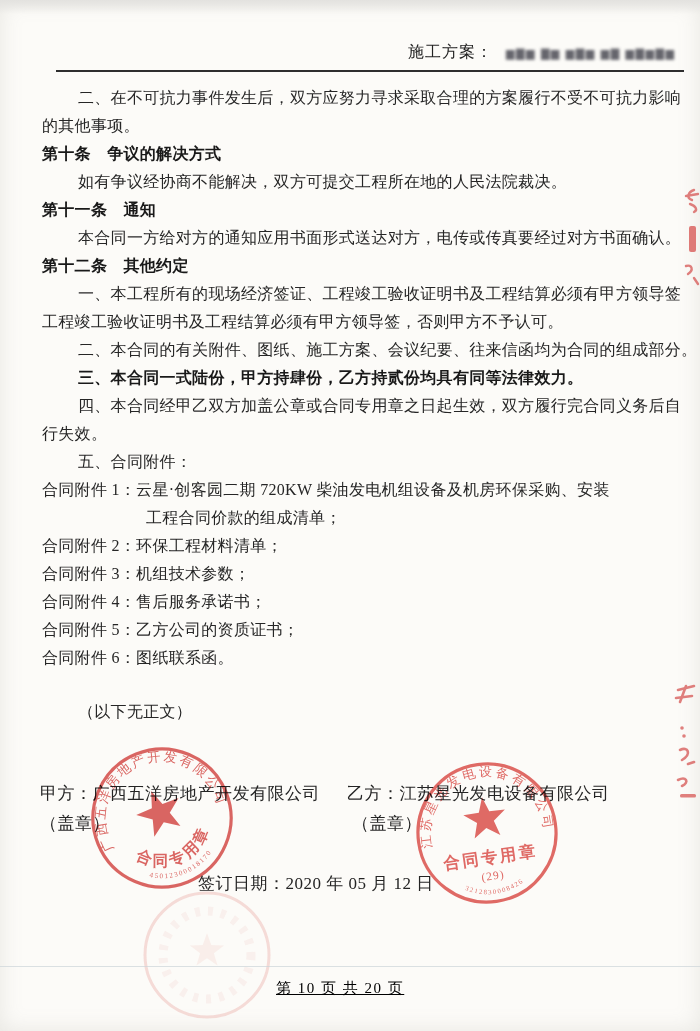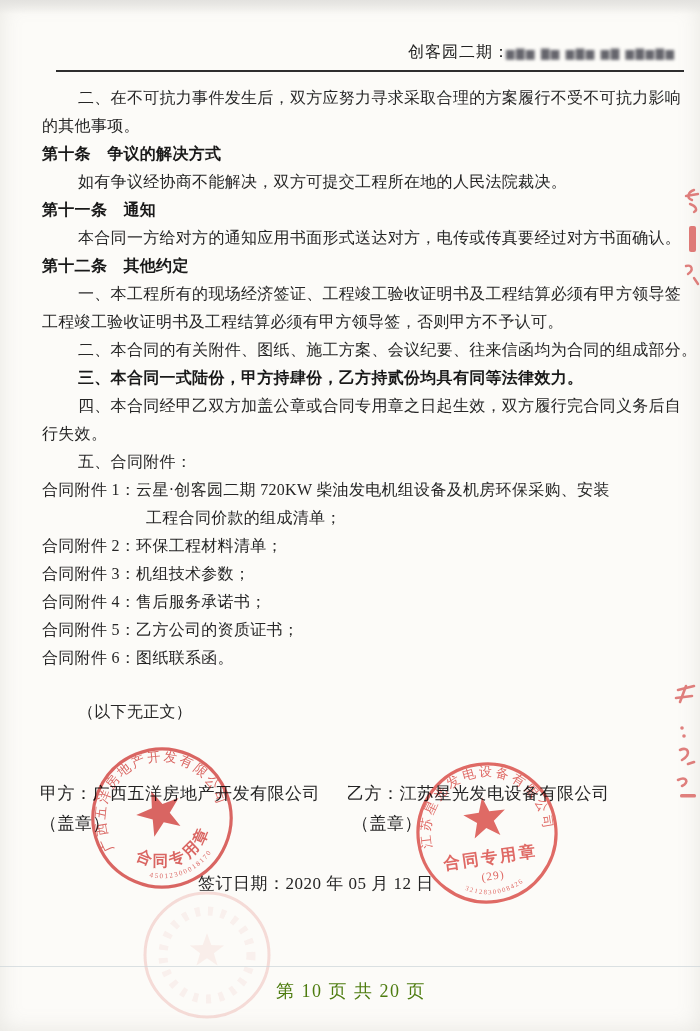--- a/index.html
+++ b/index.html
@@ -30,37 +30,37 @@
   .bold{font-weight:bold;color:#191919;}
   .gap{margin-top:26px;}
   
   .sig{position:absolute;font-size:17px;letter-spacing:.5px;white-space:nowrap;color:#242424;}
   .sig-a1{left:40px;top:782px;}
   .sig-a2{left:40px;top:812px;}
   .sig-b1{left:347px;top:782px;}
   .sig-b2{left:352px;top:812px;}
   .sig-date{left:198px;top:872px;}
   
-  .footer{position:absolute;left:276px;top:979px;font-size:18px;letter-spacing:1.5px;color:#4d7c0f;white-space:nowrap;}
+  .footer{position:absolute;left:276px;top:979px;font-size:15px;letter-spacing:1.5px;color:#000000;white-space:nowrap;text-decoration:underline;}
   
   .stamp{position:absolute;mix-blend-mode:multiply;opacity:.84;}
   .stamp-a{left:75px;top:731px;}
   .stamp-b{left:400px;top:746px;}
   .ghost{position:absolute;left:132px;top:880px;opacity:.9;}
   .edge-frag{position:absolute;}
   .edge-frag.a{left:680px;top:186px;}
   .edge-frag.b{left:672px;top:684px;}
   .scan-line{position:absolute;left:0;top:966px;width:700px;height:1px;background:#ccd4d9;opacity:.7;}
 </style>
 </head>
 <body>
 
 <div class="page">
 
-  <span class="hdr-label">创客园二期：</span>
+  <span class="hdr-label">施工方案：</span>
   <span class="hdr-redacted">▆▇▆ ▇▆ ▆▇▆ ▆▇ ▆▇▆▇▆</span>
   <div class="hdr-rule"></div>
 
   <div id="paragraphs">
       <p class="line ind1">二、在不可抗力事件发生后，双方应努力寻求采取合理的方案履行不受不可抗力影响</p>
       <p class="line ind0">的其他事项。</p>
       <p class="line ind0 bold">第十条　争议的解决方式</p>
       <p class="line ind1">如有争议经协商不能解决，双方可提交工程所在地的人民法院裁决。</p>
       <p class="line ind0 bold">第十一条　通知</p>
       <p class="line ind1">本合同一方给对方的通知应用书面形式送达对方，电传或传真要经过对方书面确认。</p>

